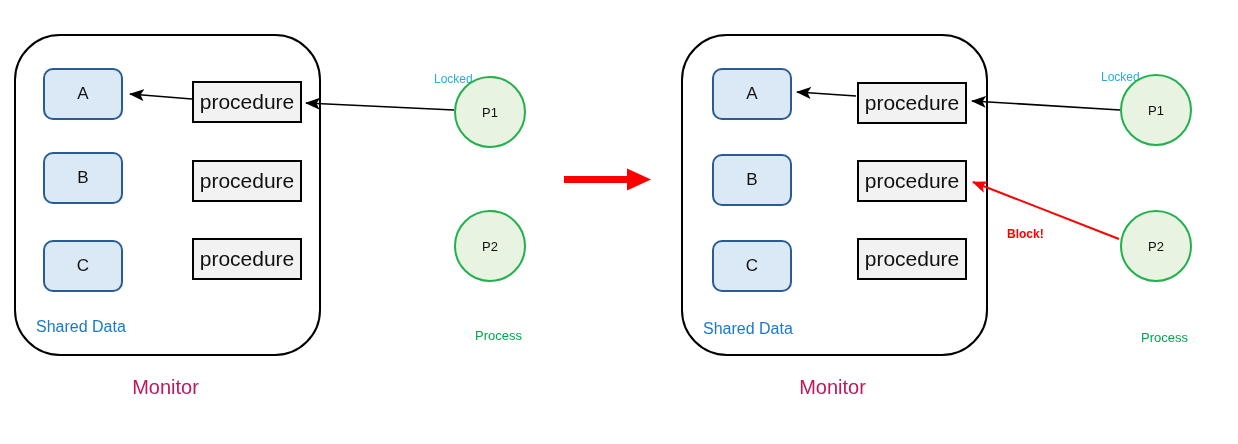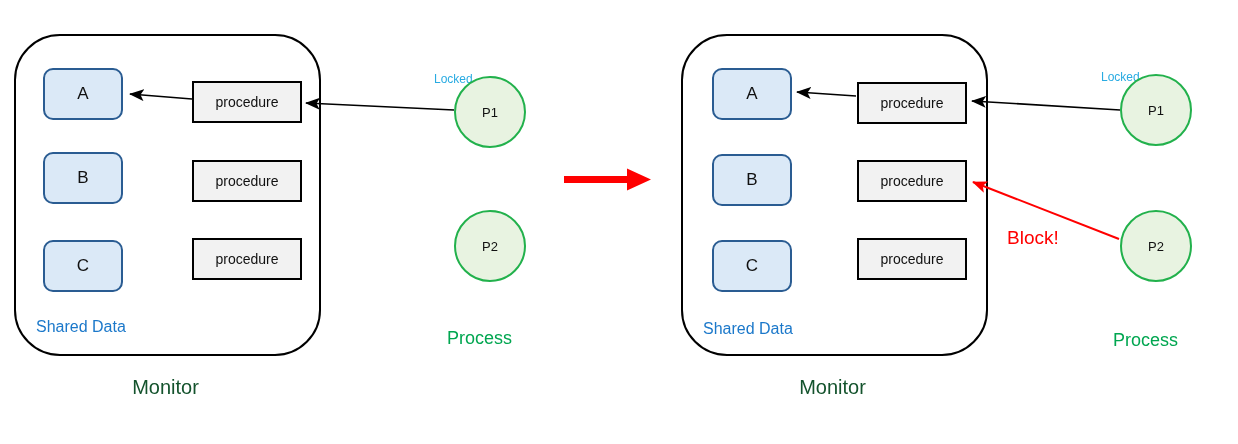--- a/index.html
+++ b/index.html
@@ -12,32 +12,32 @@
     border:2px solid #000;border-radius:46px;
   }
   .data-box{
     position:absolute;width:76px;height:48px;border-radius:10px;
     background:var(--data-box-fill,#dbe9f7);border:2px solid var(--data-box-border,#2a5c92);
     display:flex;align-items:center;justify-content:center;font-size:17px;
   }
   .proc-box{
     position:absolute;width:106px;height:38px;
     background:var(--procedure-fill,#f2f2f2);border:2px solid var(--procedure-border,#000);
-    display:flex;align-items:center;justify-content:center;font-size:14px;
+    display:flex;align-items:center;justify-content:center;font-size:21px;
   }
   .process-circle{
     position:absolute;width:68px;height:68px;border-radius:50%;
     background:var(--process-fill,#e8f3e1);border:2.5px solid var(--process-border,#22b14c);
     display:flex;align-items:center;justify-content:center;font-size:13px;
   }
   .label-shared{position:absolute;font-size:16px;color:var(--shared-data-text,#1b78ca);text-align:right;}
   .label-locked{position:absolute;font-size:12px;color:var(--locked-text,#29abe2);margin-left:37px;}
-  .label-process{position:absolute;font-size:18px;color:var(--process-text,#00a650);}
-  .label-block{position:absolute;font-size:19px;color:var(--block-text,#ff0000);}
-  .label-monitor{position:absolute;font-size:20px;color:#14532d;text-align:center;}
+  .label-process{position:absolute;font-size:13px;color:var(--process-text,#00a650);margin-left:28px;}
+  .label-block{position:absolute;font-size:12px;color:var(--block-text,#ff0000);font-weight:bold;}
+  .label-monitor{position:absolute;font-size:20px;color:#be185d;text-align:center;}
   svg.arrows{position:absolute;left:0;top:0;pointer-events:none;}
 </style>
 </head>
 <body>
 
 <div class="canvas">
 
   <div class="monitor-box" style="left:14px;top:34px;"></div>
 
   <div class="data-box" style="left:43px;top:68px;">A</div>

